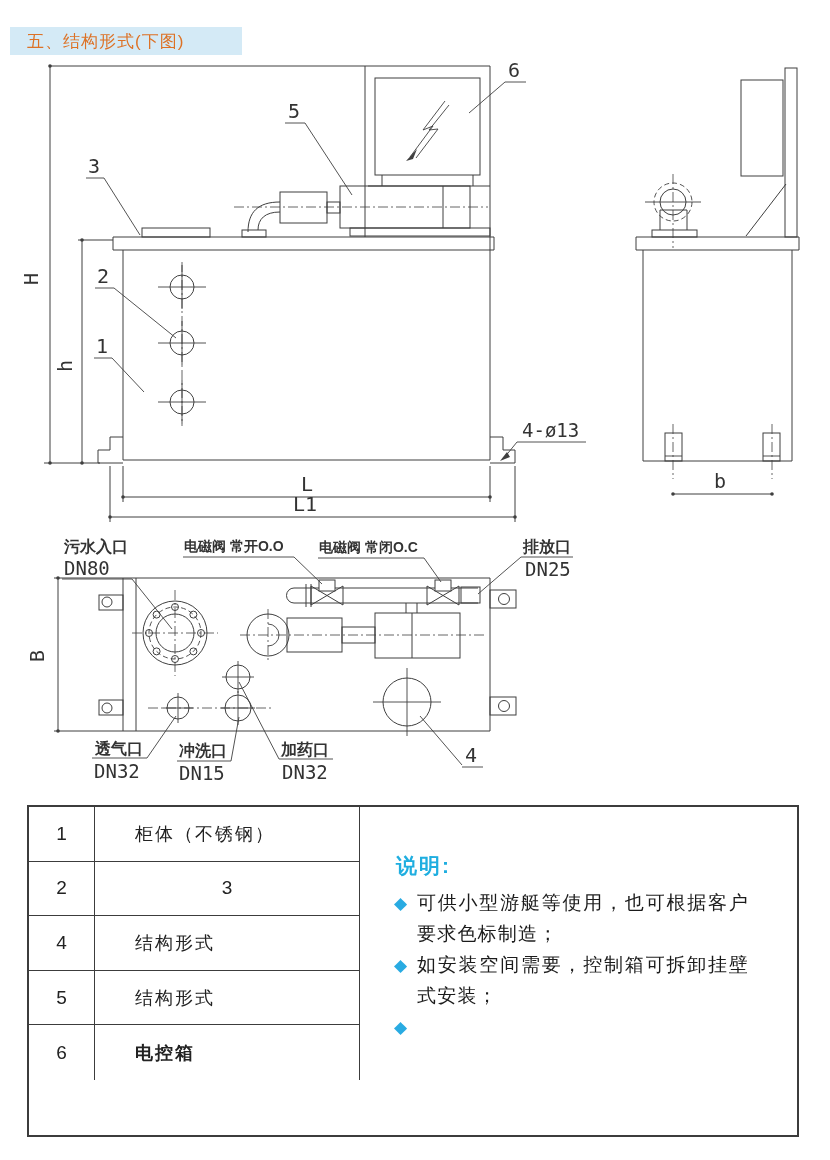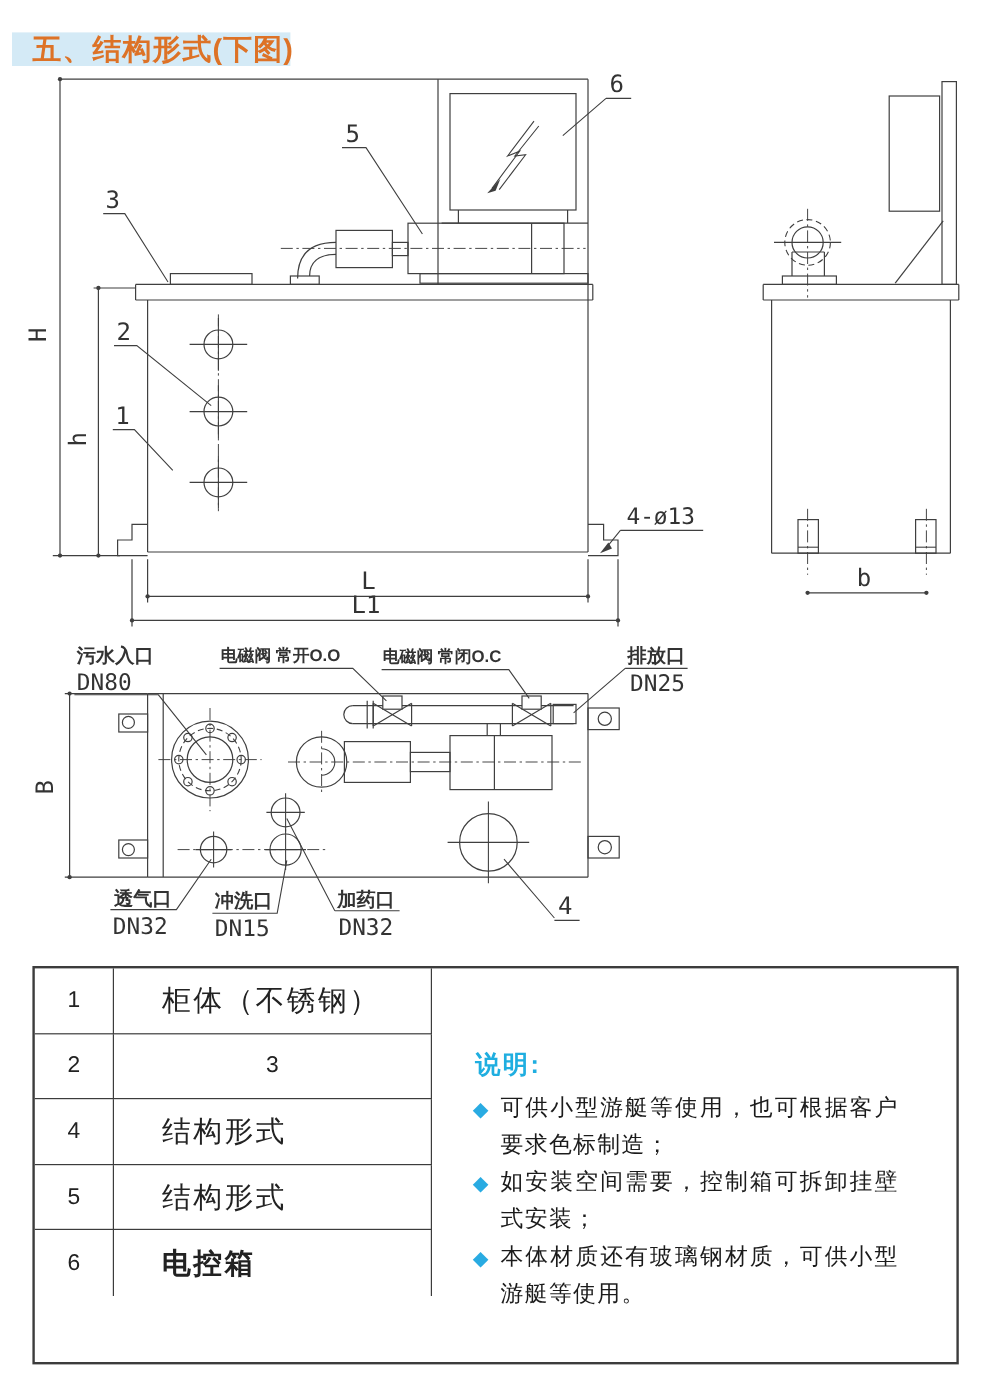--- a/index.html
+++ b/index.html
@@ -1,20 +1,20 @@
 <!DOCTYPE html>
 <html><head>
 <meta charset="utf-8">
 <style>
   html,body{margin:0;padding:0;background:#f2f2f2;}
   .page{position:relative;width:830px;height:1160px;background:#ffffff;margin:0 auto;
         font-family:"Liberation Sans",sans-serif;overflow:hidden;}
   .title-strip{position:absolute;left:10px;top:27px;width:232px;height:28px;
                background:#d4eaf6;display:flex;align-items:center;}
-  .title-strip span{color:#dd7226;font-size:24px;font-weight:bold;letter-spacing:1px;
+  .title-strip span{color:#dd7226;font-size:17px;font-weight:normal;letter-spacing:1px;
                     padding-left:17px;white-space:nowrap;}
   svg.draw{position:absolute;left:0;top:0;}
   svg.draw path,svg.draw rect,svg.draw circle,svg.draw line,svg.draw polyline{
       stroke:#3f3f3f;stroke-width:1;fill:none;}
   svg.draw .thin{stroke-width:0.9;}
   svg.draw .cl{stroke-dasharray:10 3 2 3;stroke-width:0.8;}
   svg.draw .dsh{stroke-dasharray:5 3;stroke-width:0.9;}
   svg.draw .dot{fill:#3f3f3f;stroke:none;}
   svg.draw .wfill{fill:#ffffff;}
   svg.draw .arr{fill:#3f3f3f;stroke:none;}
@@ -25,22 +25,22 @@
   .cadzh{font:600 16px "Liberation Sans",sans-serif;}
   .cadzhs{font:600 14px "Liberation Sans",sans-serif;}
   .parts-table{position:absolute;left:27px;top:805px;width:772px;height:332px;
       border:2px solid #3c3c3c;display:grid;grid-template-columns:66px 265px auto;
       grid-auto-rows:54.6px;box-sizing:border-box;}
   .pt-num{border-right:1.5px solid #3c3c3c;border-bottom:1.5px solid #3c3c3c;
       display:flex;align-items:center;justify-content:center;
       font-size:19px;color:#222;}
   .pt-name{border-right:1.5px solid #3c3c3c;border-bottom:1.5px solid #3c3c3c;
       display:flex;align-items:center;padding-left:40px;
-      font-size:24px;color:#222;letter-spacing:2px;}
-  .notes-cell{grid-column:3;grid-row:1 / span 6;padding:66px 0 0 36px;}
+      font-size:18px;color:#222;letter-spacing:2px;}
+  .notes-cell{grid-column:3;grid-row:1 / span 6;padding:45px 0 0 36px;}
   .notes-heading{color:#1faee0;font-size:21px;font-weight:bold;letter-spacing:2px;margin:0 0 7px 0;}
   .note-item{position:relative;margin:0;padding-left:21px;width:332px;
       font-size:19px;line-height:31px;letter-spacing:1.2px;color:#1b1b1b;
       text-align:justify;}
   .note-item .bullet{position:absolute;left:-2px;top:1px;color:#29abe2;font-size:17px;}
 </style>
 </head>
 <body>
 
 <div class="page">
@@ -254,21 +254,21 @@
     </g>
   </svg>
 
   <div class="parts-table">
     <div class="pt-num">1</div>
     <div class="pt-name">柜体（不锈钢）</div>
     <div class="notes-cell">
       <p class="notes-heading">说明:</p>
       <p class="note-item"><span class="bullet">◆</span><span>可供小型游艇等使用，也可根据客户要求色标制造；</span></p>
       <p class="note-item"><span class="bullet">◆</span><span>如安装空间需要，控制箱可拆卸挂壁式安装；</span></p>
-      <p class="note-item"><span class="bullet">◆</span><span>本体材质还有玻璃钢材质，可供小型游艇等使用。</span></p>
+      <p class="note-item"><span class="bullet">◆</span></p>
     </div>
     <div class="pt-num">2</div>
     <div class="pt-num">3</div>
     <div class="pt-num">4</div>
     <div class="pt-name">结构形式</div>
     <div class="pt-num">5</div>
     <div class="pt-name">结构形式</div>
     <div class="pt-num last" style="border-bottom:none;">6</div>
     <div class="pt-name last" style="border-bottom:none;font-weight:bold;">电控箱</div>
   </div>

